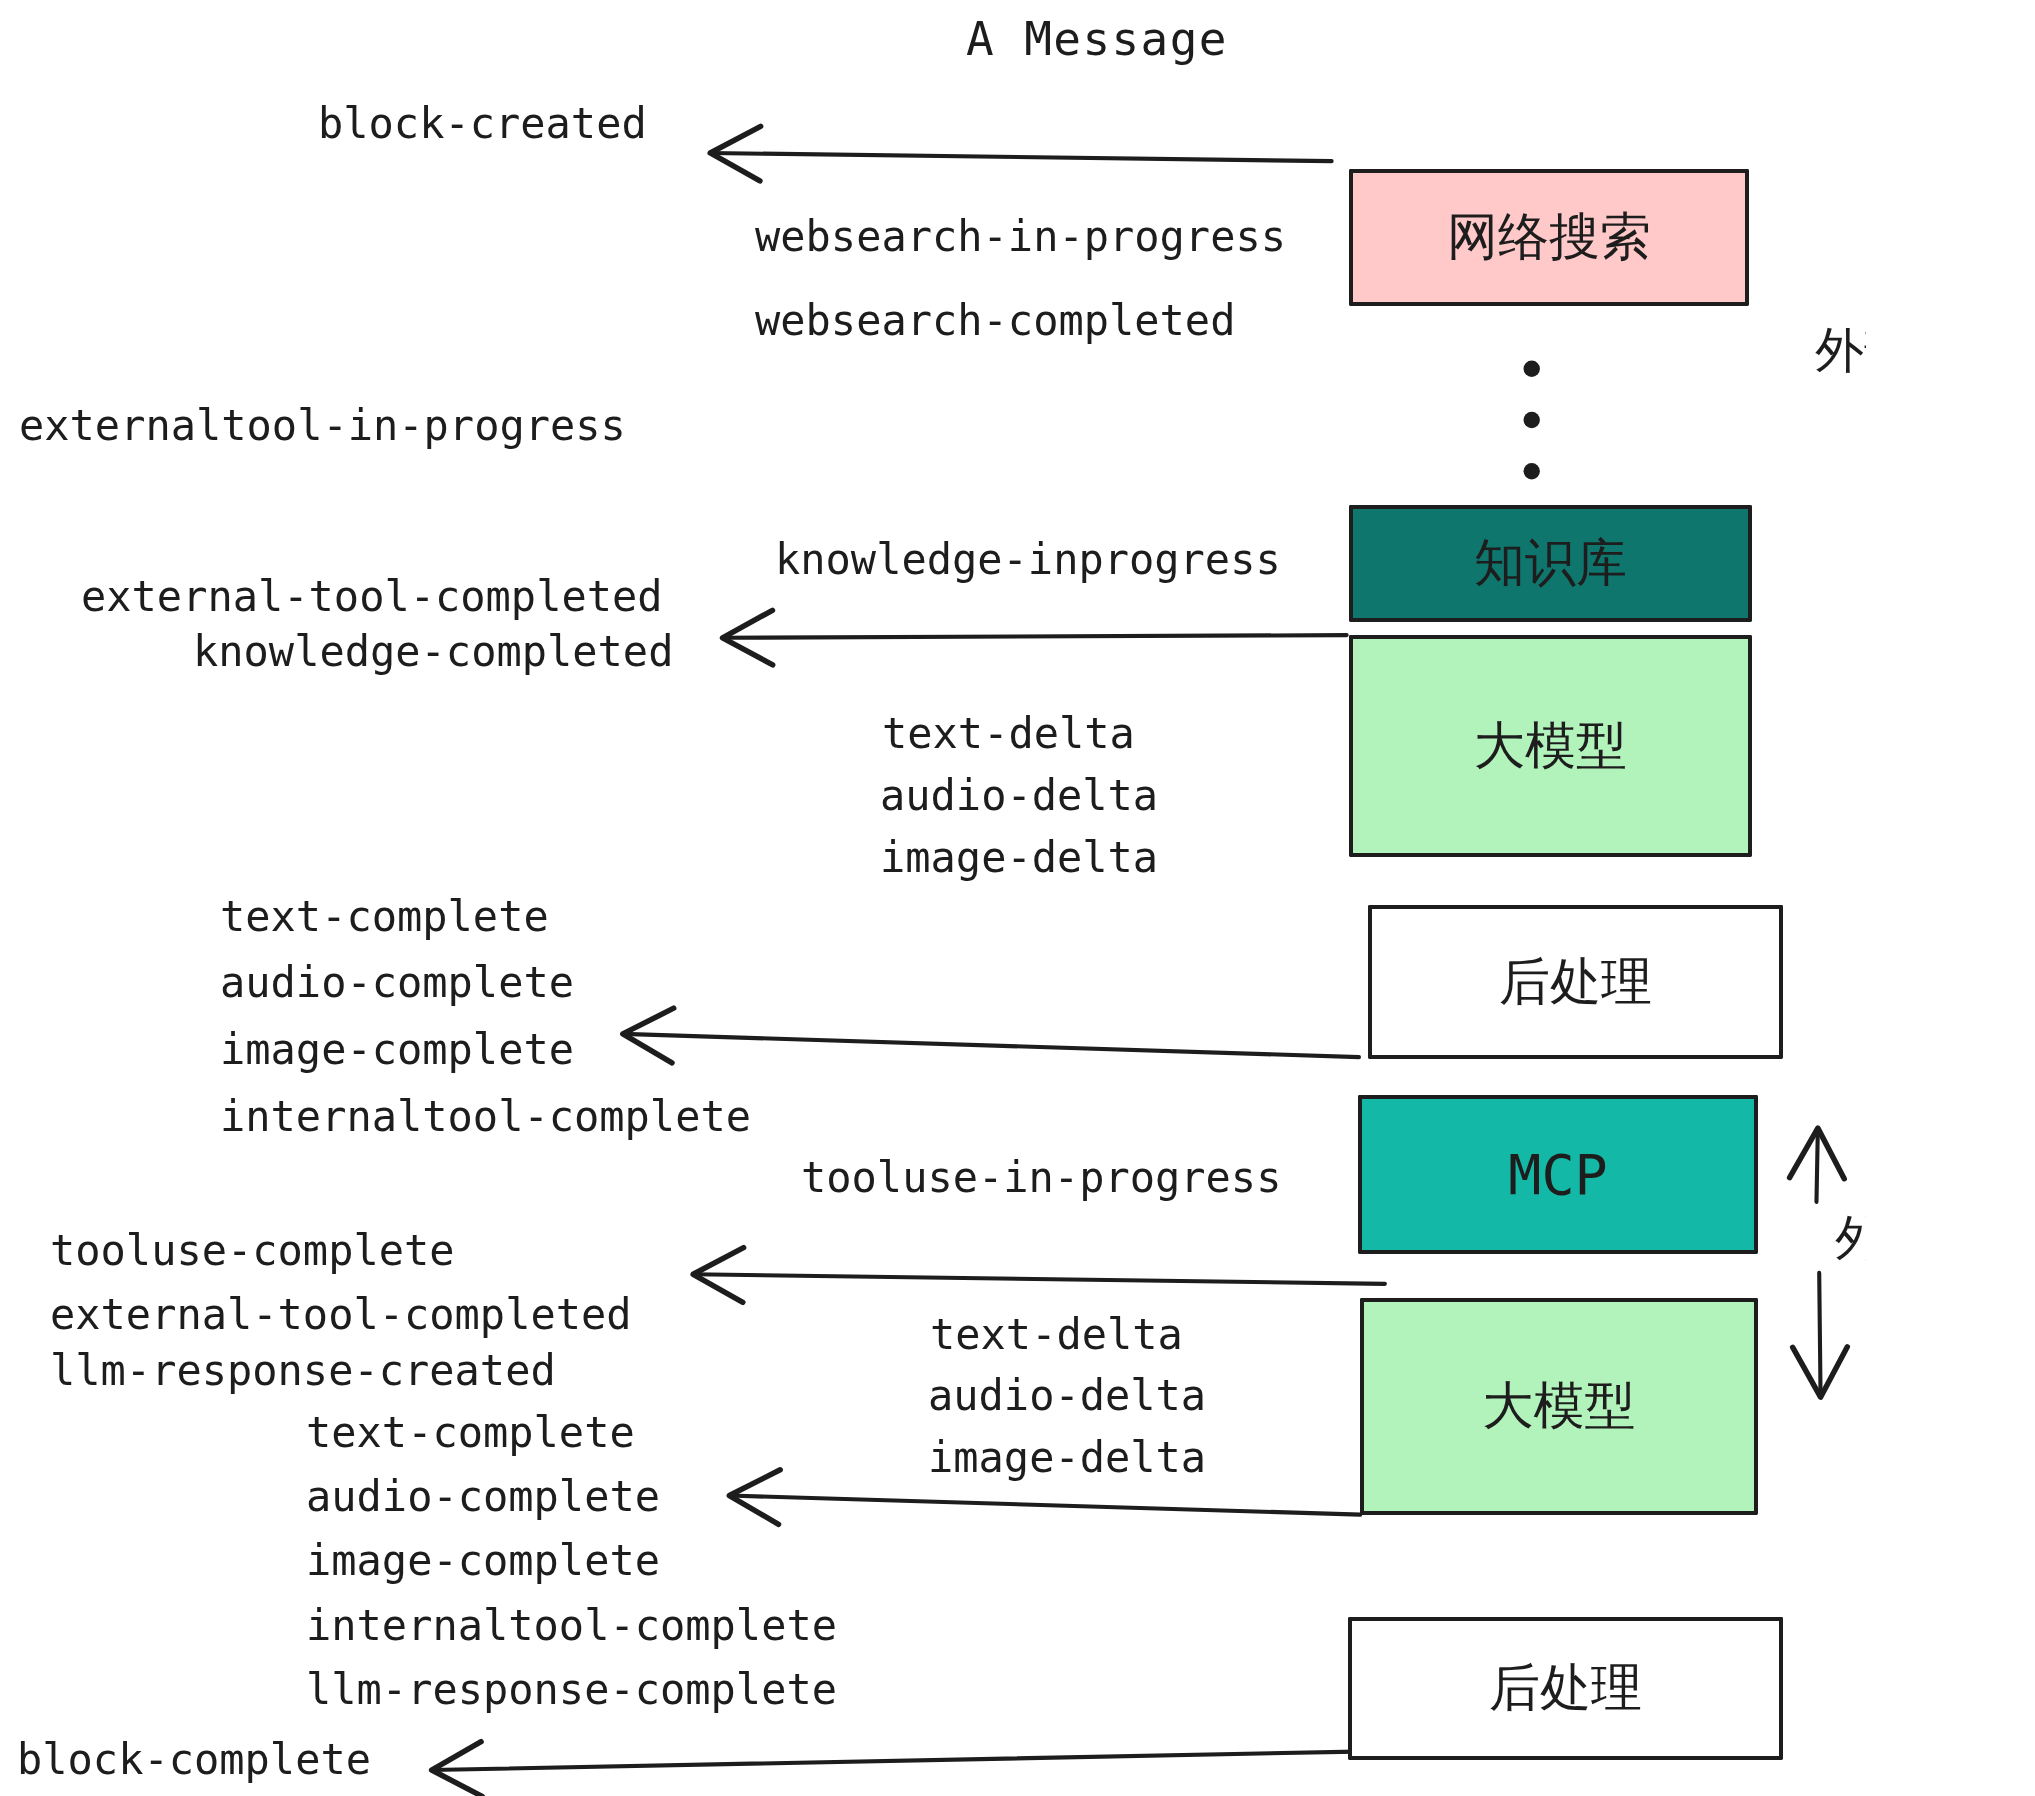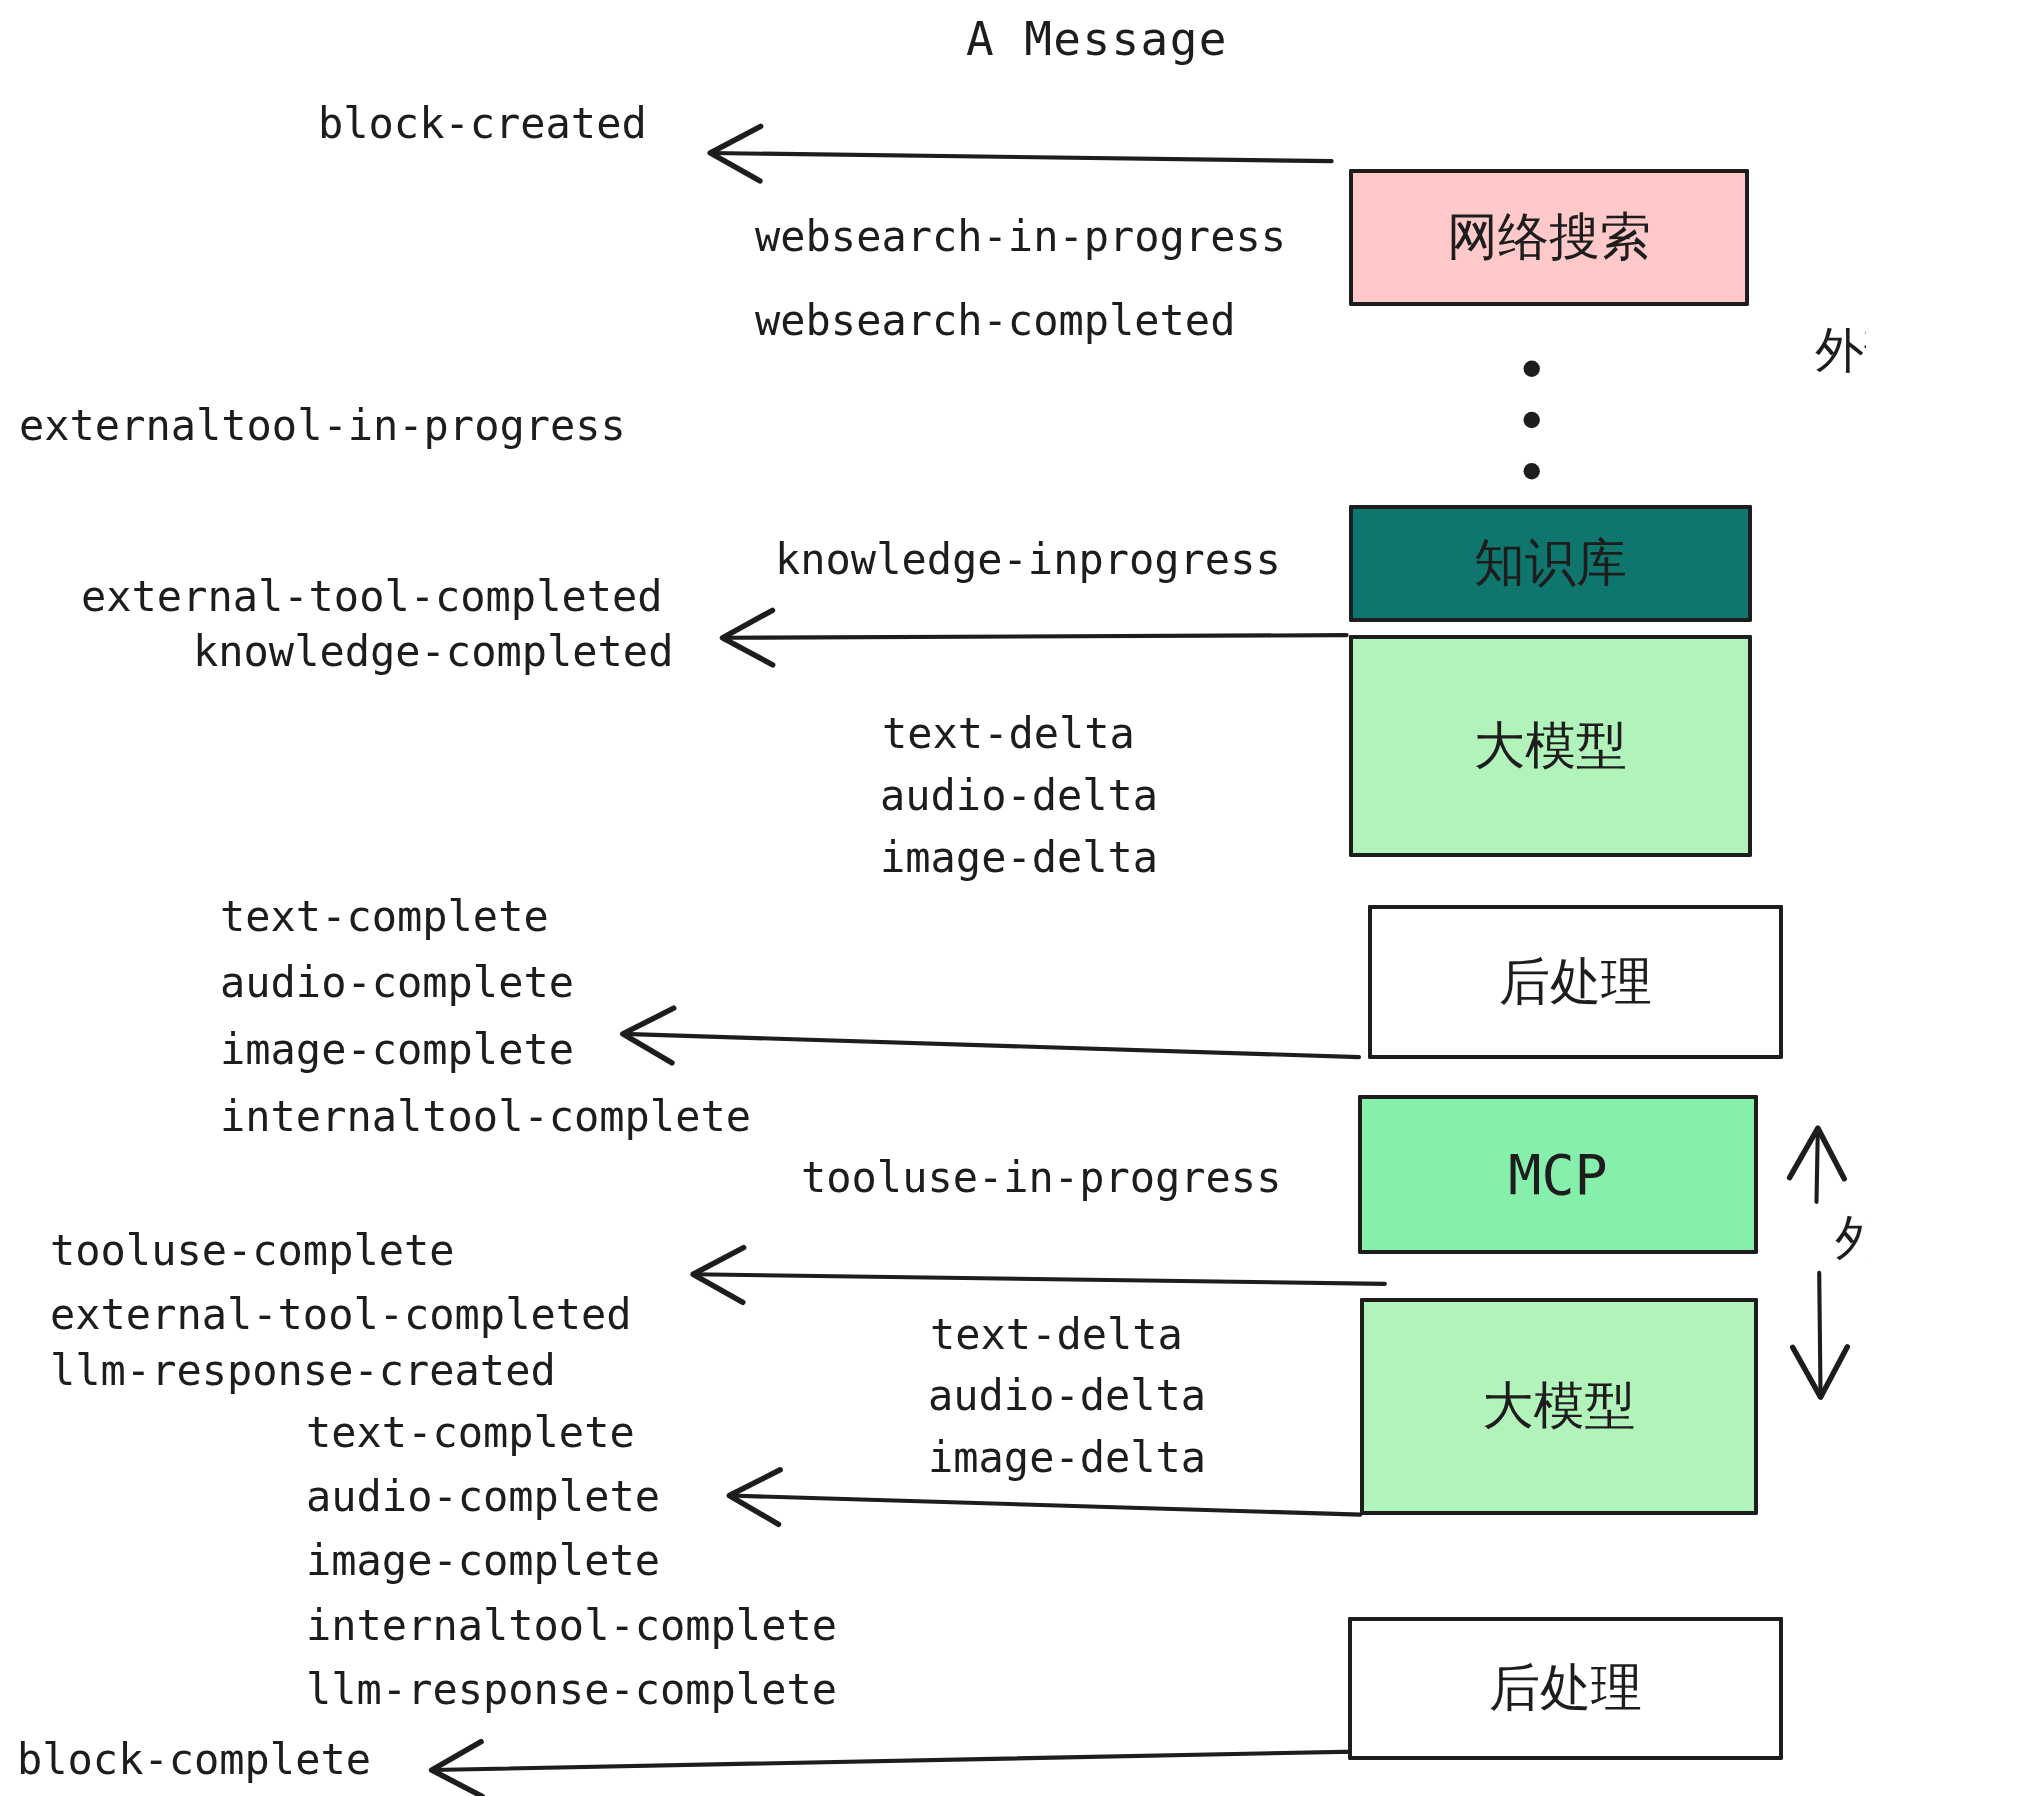--- a/index.html
+++ b/index.html
@@ -18,21 +18,21 @@
   .box{
     position:absolute;box-sizing:border-box;border:4.1px solid #1d1d1d;border-radius:1.4px;
     display:flex;align-items:center;justify-content:center;
     font-family:"DejaVu Sans","Liberation Sans",sans-serif;font-size:51px;
   }
   .box span{white-space:pre;}
   .b1{left:1349px;top:169px;width:400px;height:137px;background:#ffc9c9;align-items:center;}
   .b2{left:1349px;top:505px;width:403px;height:117px;background:#0f766e;}
   .b3{left:1349px;top:635px;width:403px;height:222px;background:#b2f2bb;}
   .b4{left:1368px;top:905px;width:415px;height:154px;background:#ffffff;}
-  .b5{left:1358px;top:1095px;width:400px;height:159px;background:#86efac;
+  .b5{left:1358px;top:1095px;width:400px;height:159px;background:#14b8a6;
       font-family:"DejaVu Sans Mono",monospace;font-size:55px;}
   .b6{left:1360px;top:1298px;width:398px;height:217px;background:#b2f2bb;}
   .b7{left:1348px;top:1617px;width:435px;height:143px;background:#ffffff;}
   .side{
     position:absolute;font-family:"DejaVu Sans","Liberation Sans",sans-serif;
     font-size:49px;line-height:1;white-space:pre;
   }
   .s1{left:1815px;top:326px;}
   .s2{left:1835px;top:1214px;}
   .e1{left:318px;top:102px;}   .e2{left:316px;top:176px;}

